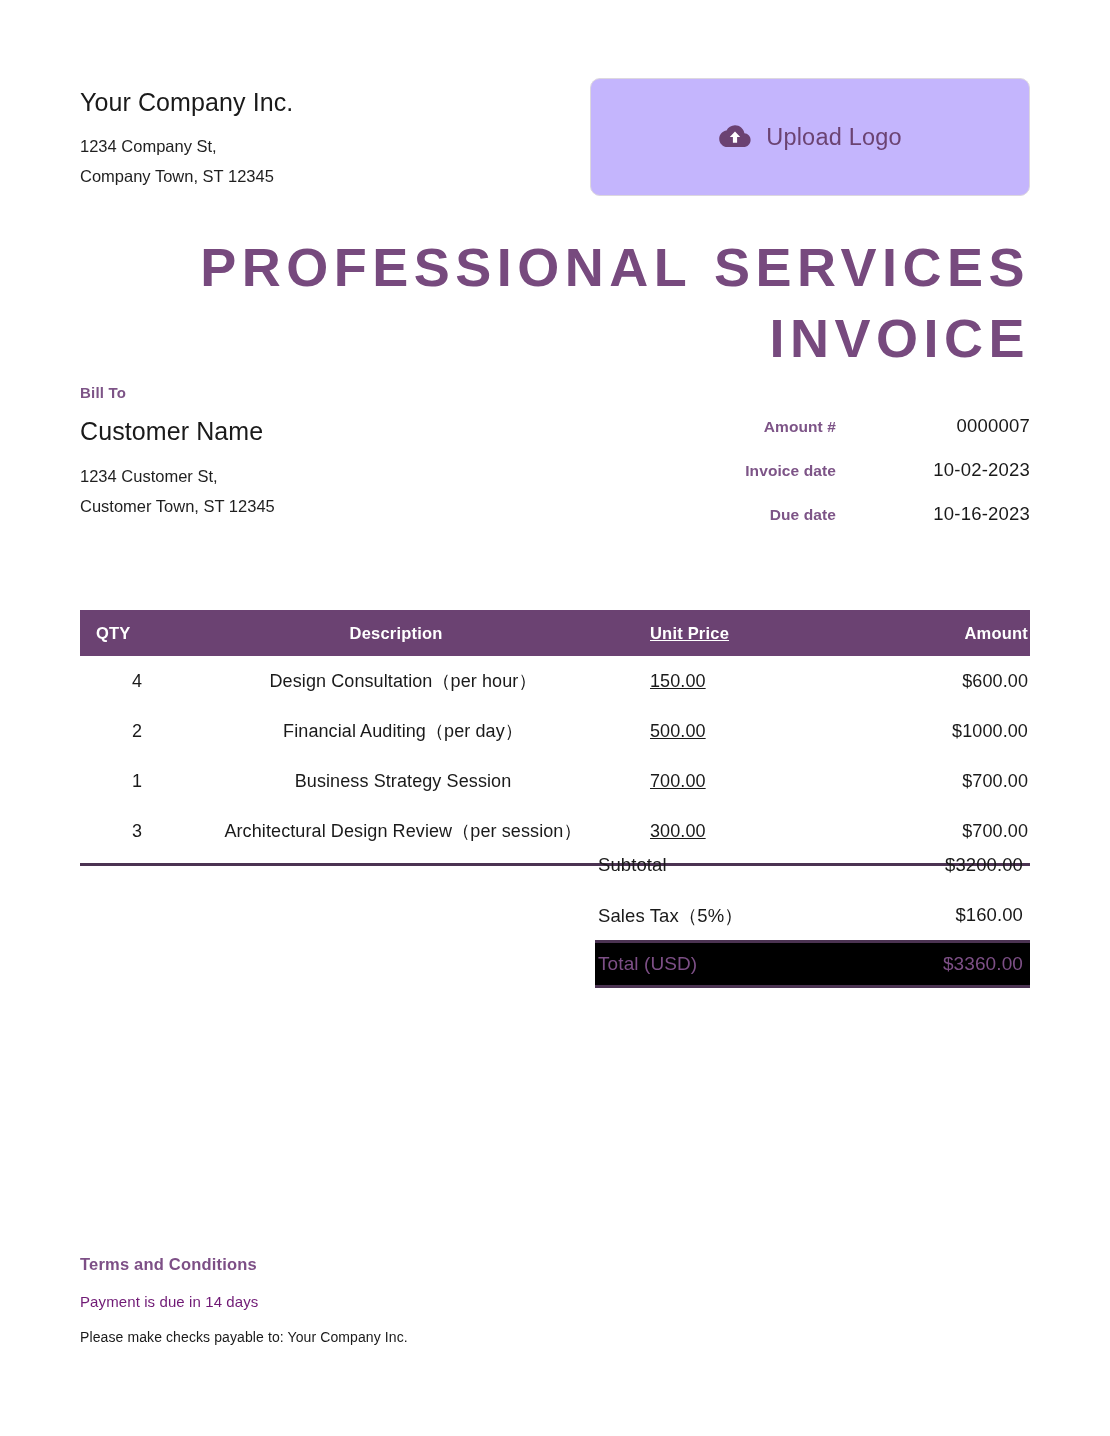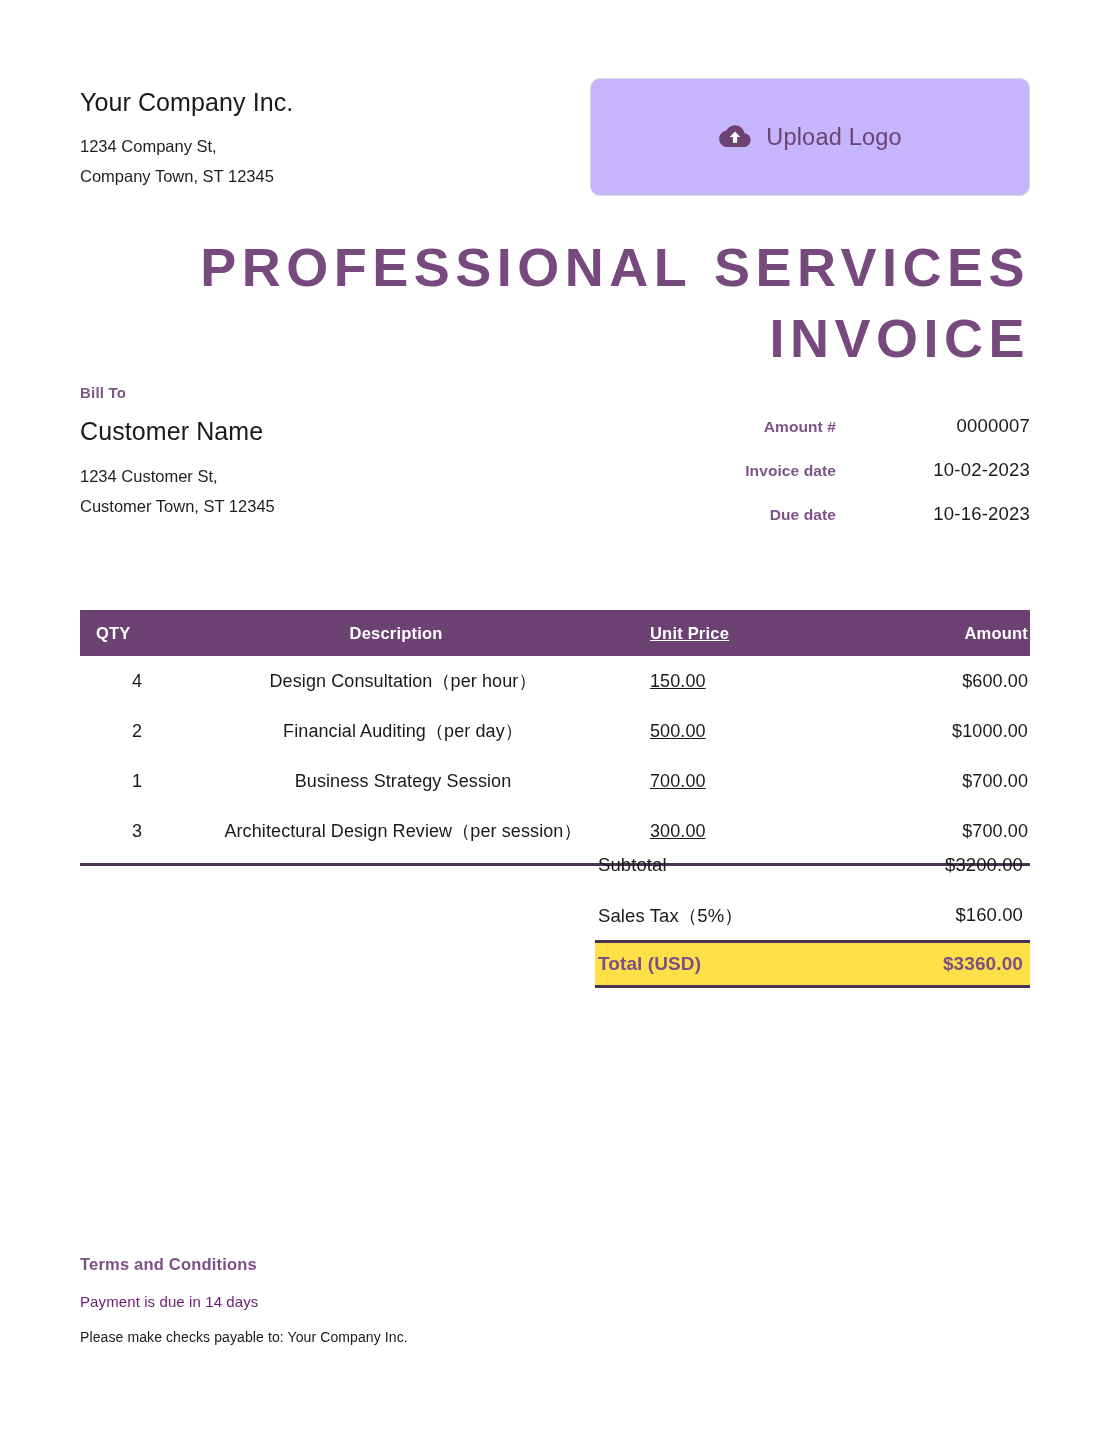--- a/index.html
+++ b/index.html
@@ -205,24 +205,24 @@
     align-items: center;
     height: 50px;
     font-size: 18.5px;
     color: #1a1a1a;
     letter-spacing: 0.1px;
     padding: 0 7px 0 3px;
     box-sizing: border-box;
   }
   .totrow .t-val { text-align: right; }
   .totrow.total {
-    background: #fde047;
+    background: #000000;
     border-top: 3px solid #4b3352;
     border-bottom: 3px solid #4b3352;
-    font-weight: 700;
+    font-weight: 400;
     color: #7d4f86;
     font-size: 19px;
     height: 48px;
   }
 
   
   .terms {
     position: absolute;
     left: 80px;
     top: 1255px;

